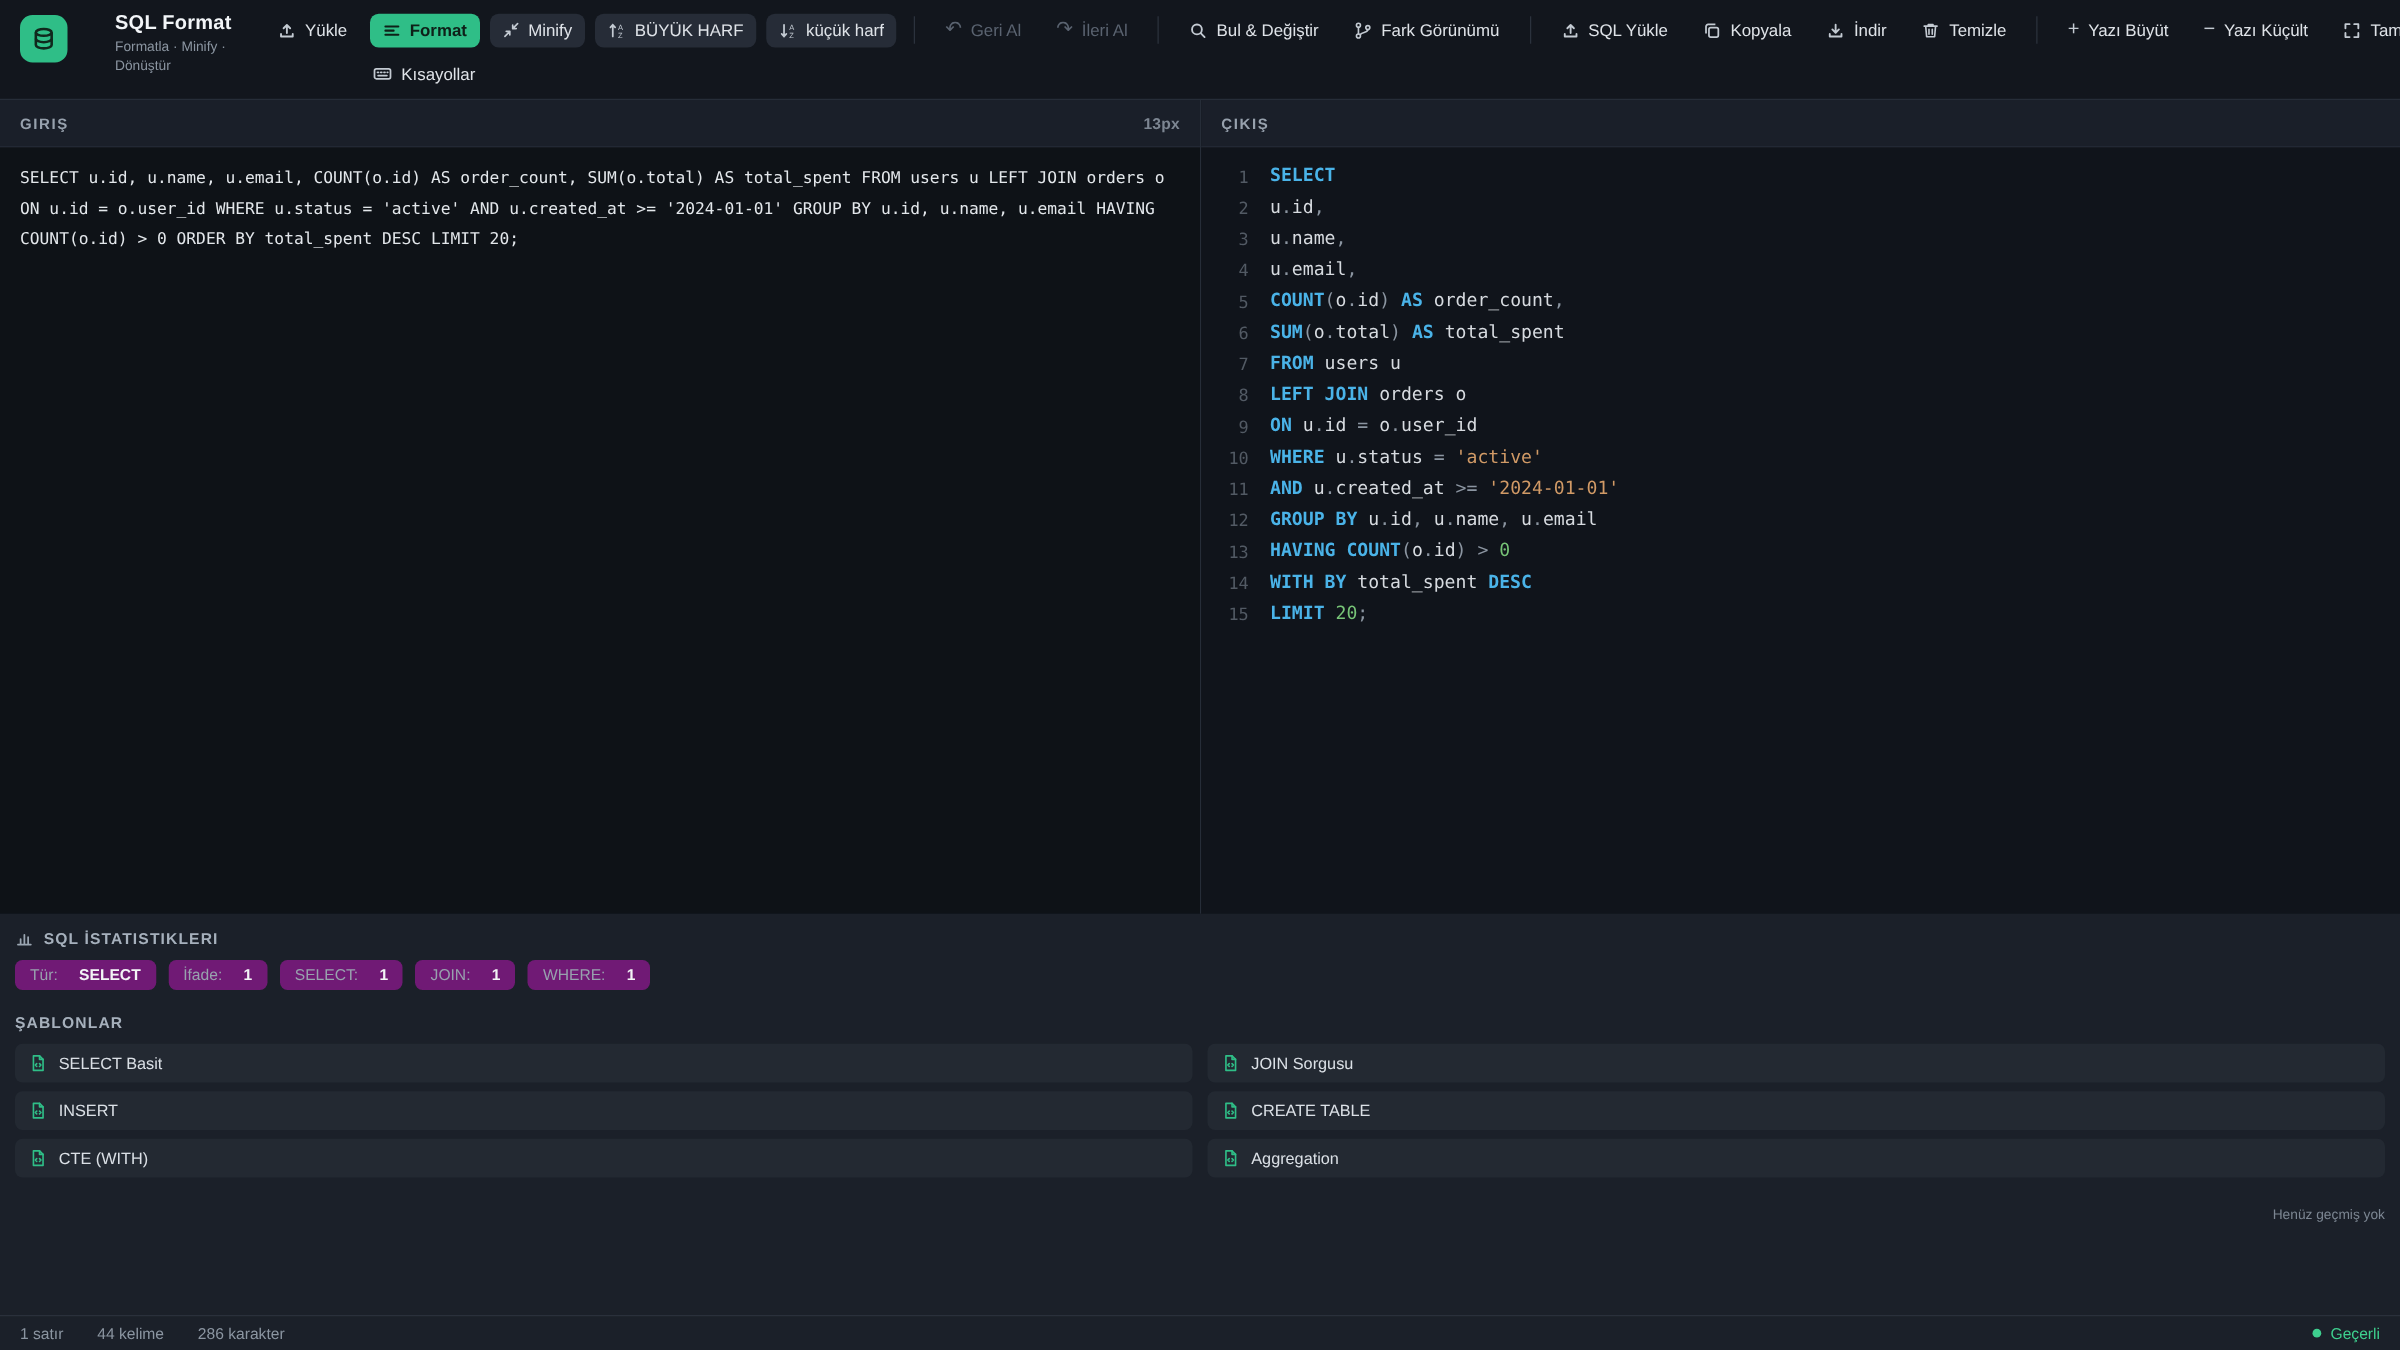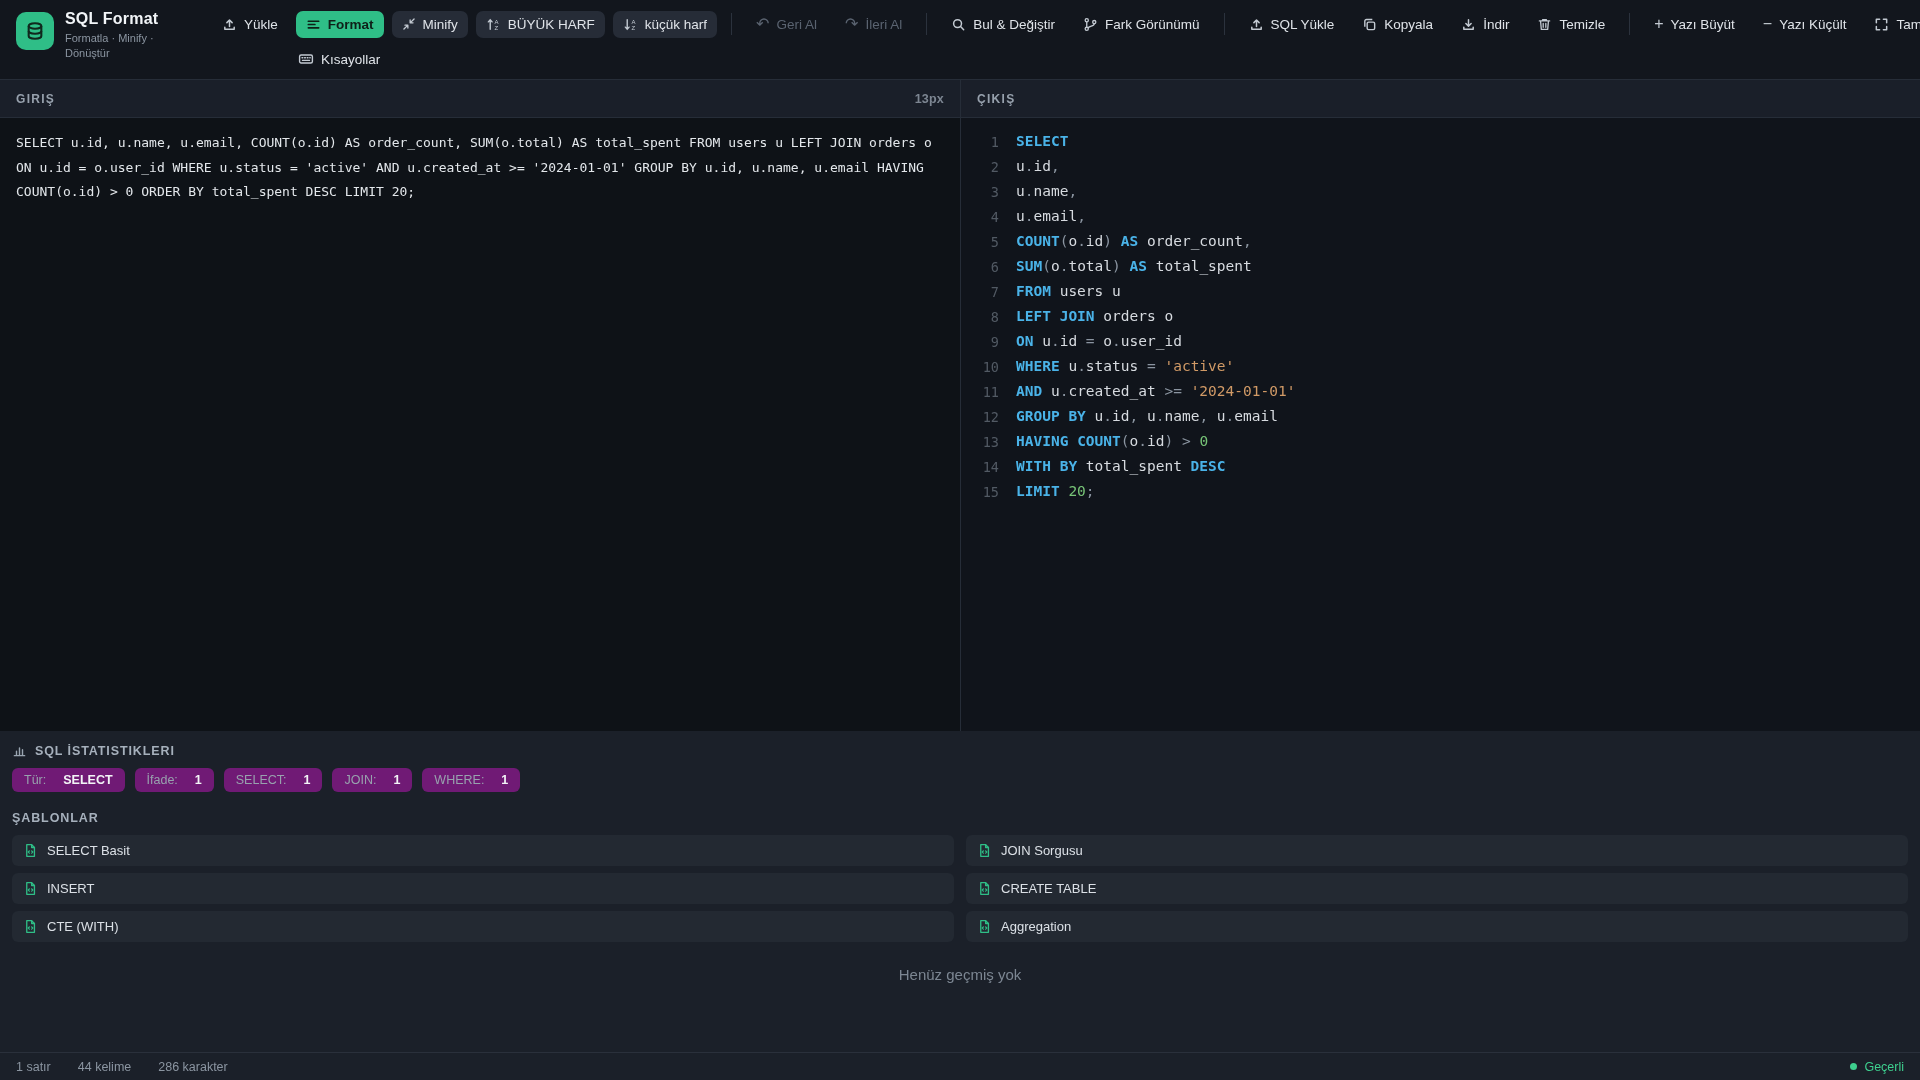--- a/index.html
+++ b/index.html
@@ -6,21 +6,21 @@
   html,body { width:1920px; height:1080px; }
   body {
     background:#12161d; color:#dde2e8;
     font-family:"Liberation Sans", sans-serif;
     display:flex; flex-direction:column; overflow:hidden;
   }
   svg { display:block; }
 
   
   .header { flex:none; display:flex; padding:10px 16px 6px 16px; }
-  .brand { display:flex; gap:11px; width:196px; flex:none; }
+  .brand { display:flex; gap:11px; width:196px; flex:none;justify-content:space-between; }
   .logo { width:38px; height:38px; border-radius:10px; background:#2fbe87;
           display:flex; align-items:center; justify-content:center; flex:none; margin-top:2px; }
   .brand-title { font-size:16px; font-weight:700; color:#f2f5f8; letter-spacing:.2px; }
   .brand-sub { font-size:11px; color:#8b95a1; line-height:1.35; margin-top:3px; width:120px; }
   .toolbar { flex:1; display:flex; flex-direction:column; gap:7px; }
   .tb-row { display:flex; align-items:center; gap:8px; }
   .tb-row2 { margin-left:76px; }
   .btn { display:inline-flex; align-items:center; gap:7px; padding:6px 10px;
          border-radius:7px; font-size:13.5px; color:#dfe3e8; background:transparent;
          border:none; font-family:inherit; cursor:pointer; white-space:nowrap; }
@@ -68,21 +68,21 @@
   .badge { display:inline-flex; gap:17px; align-items:flex-end; background:#701a75;
            border-radius:6px; padding:5px 12px; font-size:12.5px; }
   .badge .bl { color:#98a2ae; }
   .badge .bv { color:#f2f4f6; font-weight:600; }
   .tpl-title { margin-top:19px; }
   .tpl-grid { margin-top:10px; display:grid; grid-template-columns:1fr 1fr; gap:7px 12px; }
   .tpl-btn { background:#232932; border:none; border-radius:6px; height:31px; display:flex;
              align-items:center; gap:9px; padding:0 11px; color:#dbe0e6; font-size:13px;
              font-family:inherit; cursor:pointer; text-align:left; }
   .tpl-btn .ic { color:#2fbe87; flex:none; }
-  .history-empty { margin-top:24px; text-align:center; color:#7c8692; font-size:15px; }
+  .history-empty { margin-top:24px; text-align:right; color:#7c8692; font-size:11px; }
 
   
   .footer { flex:none; height:28px; background:#1b2029; border-top:1px solid #2a303b;
             display:flex; align-items:center; justify-content:space-between; padding:0 16px;
             font-size:12.5px; color:#8b95a1; }
   .foot-left { display:flex; gap:27px; }
   .status { display:flex; align-items:center; gap:7px; color:#3ecf8e; }
   .dot { width:7px; height:7px; border-radius:50%; background:#3ecf8e; }
 </style>
 </head>

